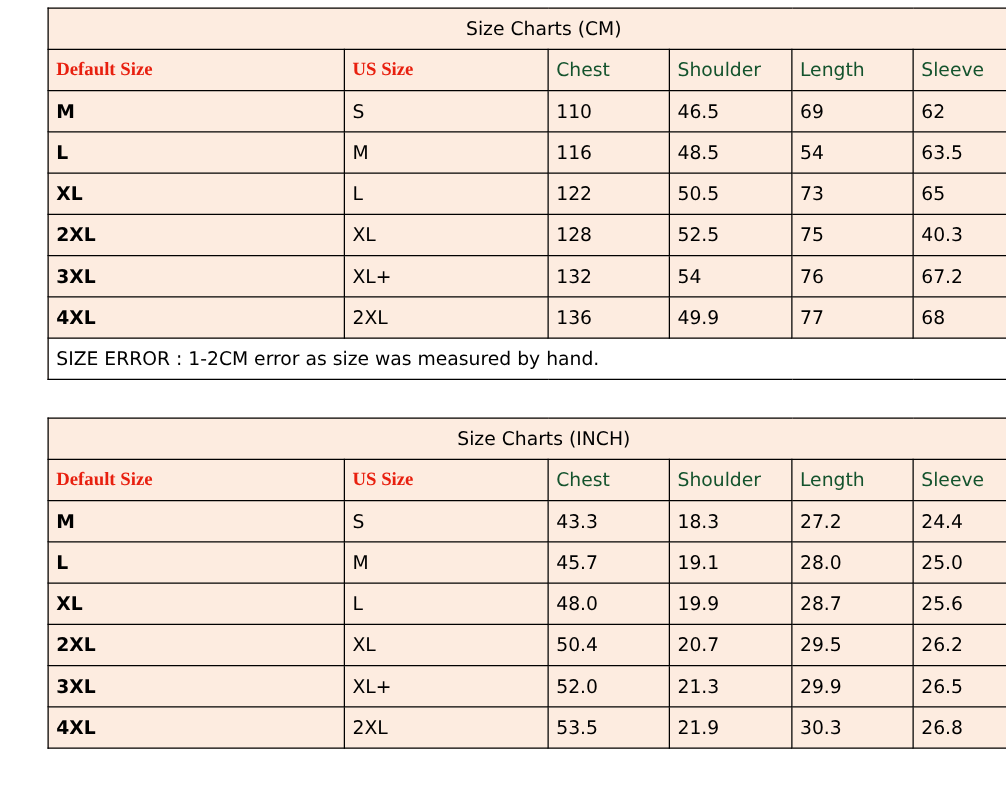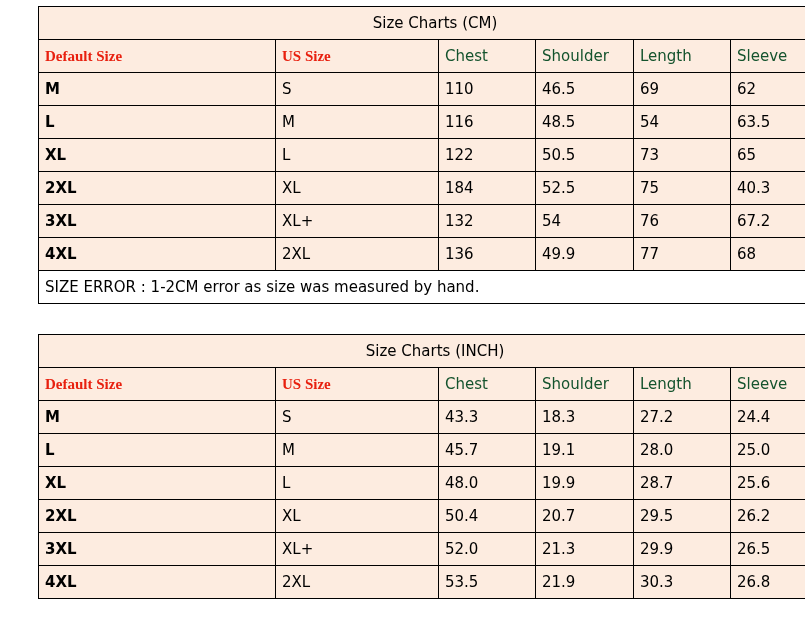--- a/index.html
+++ b/index.html
@@ -125,21 +125,21 @@
         <td class="sz">XL</td>
         <td class="plain">L</td>
         <td class="plain">122</td>
         <td class="plain">50.5</td>
         <td class="plain">73</td>
         <td class="plain">65</td>
       </tr>
       <tr>
         <td class="sz">2XL</td>
         <td class="plain">XL</td>
-        <td class="plain">184</td>
+        <td class="plain">128</td>
         <td class="plain">52.5</td>
         <td class="plain">75</td>
         <td class="plain">40.3</td>
       </tr>
       <tr>
         <td class="sz">3XL</td>
         <td class="plain">XL+</td>
         <td class="plain">132</td>
         <td class="plain">54</td>
         <td class="plain">76</td>

